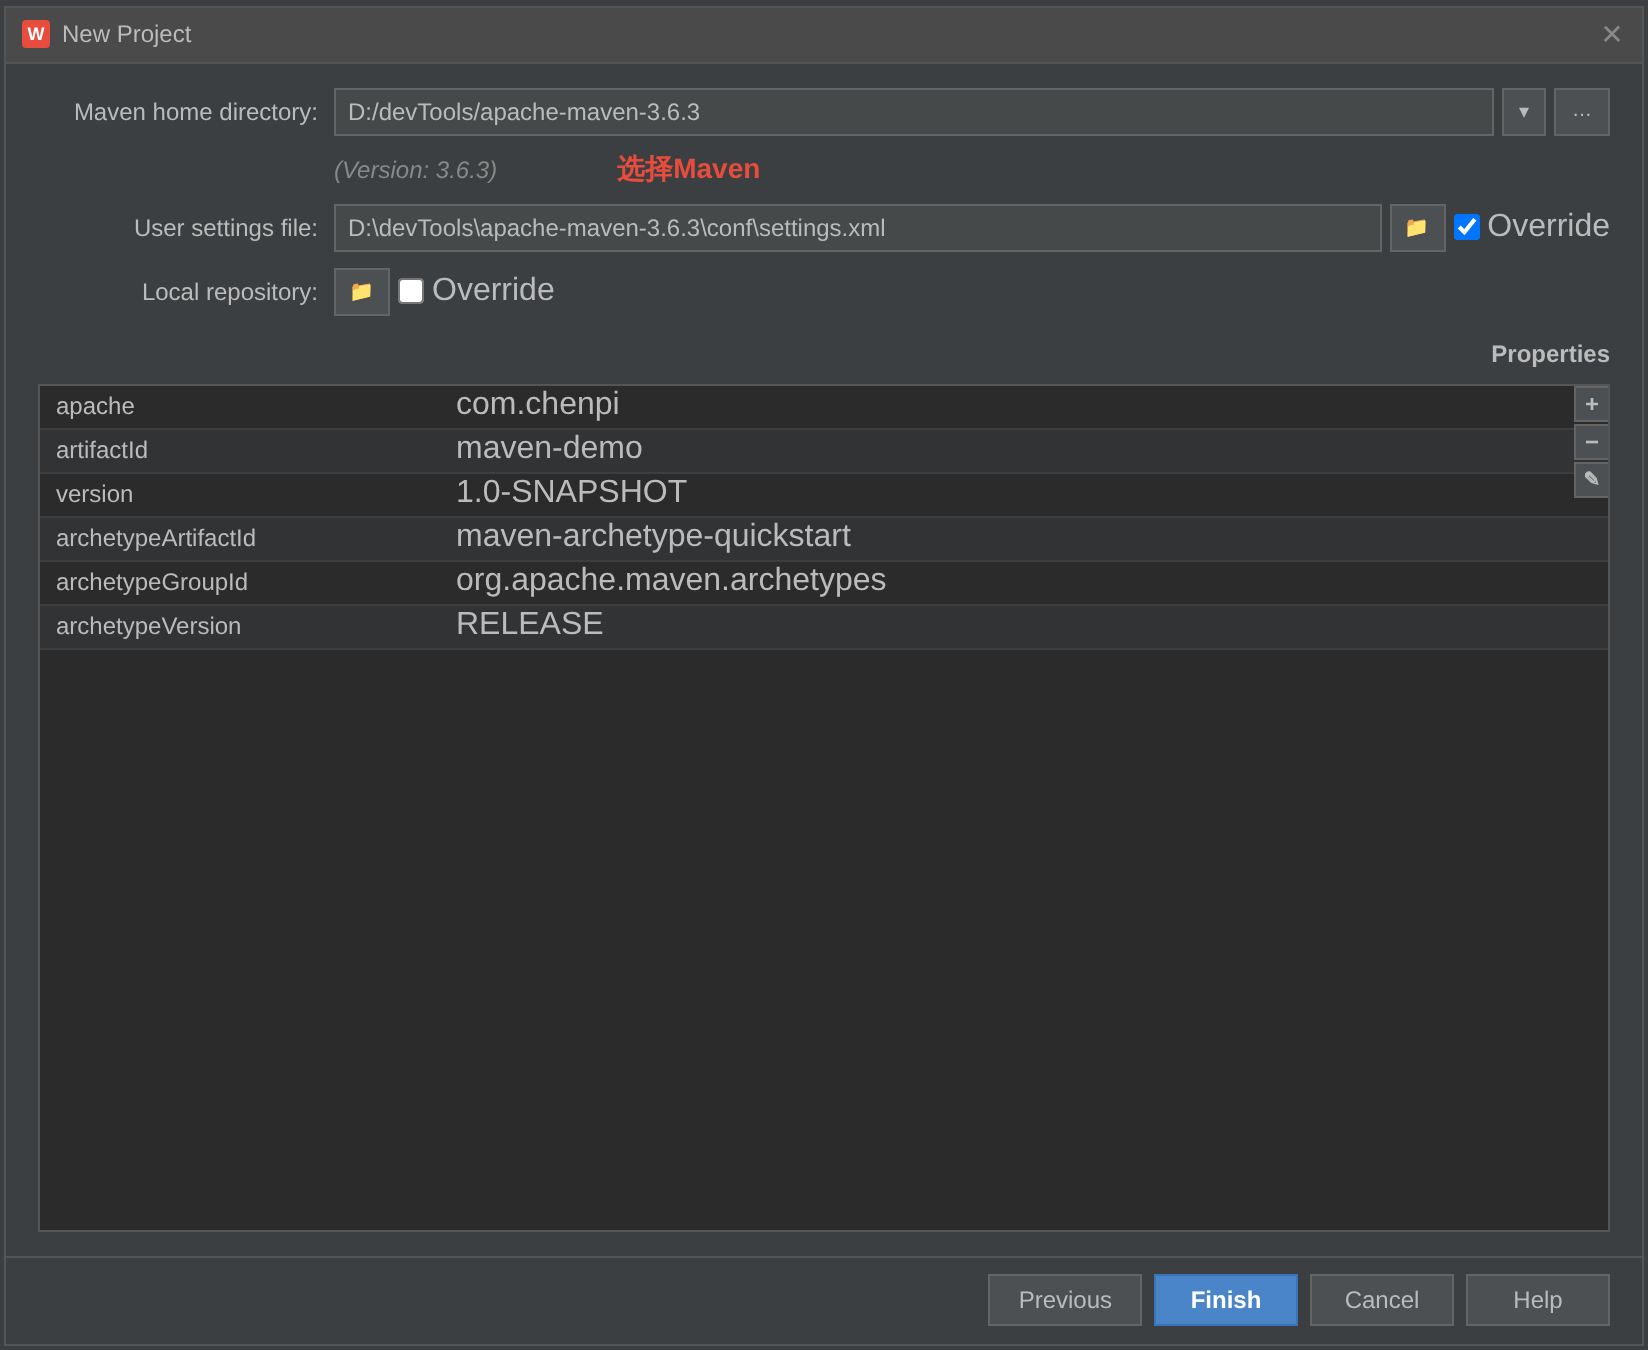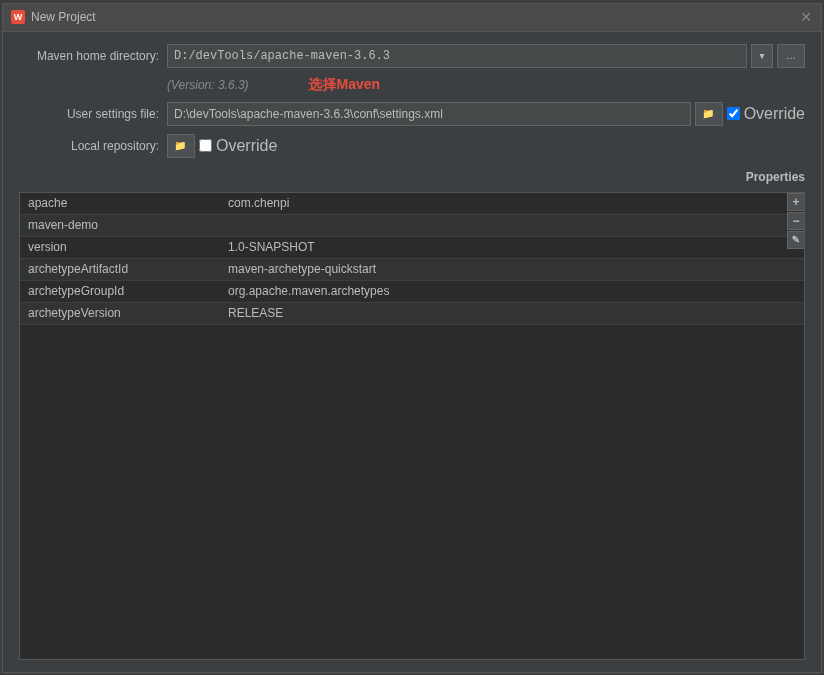--- a/index.html
+++ b/index.html
@@ -185,21 +185,21 @@
       width: 200px;
       padding: 0 8px;
       color: #bbbbbb;
       font-size: 12px;
       flex-shrink: 0;
     }
     .prop-value {
       flex: 1;
       padding: 0 8px;
       color: #bbbbbb;
-      font-size: 12px;
+      font-size: 16px;
     }
     .table-side-buttons {
       position: absolute;
       right: -1px;
       top: 0;
       display: flex;
       flex-direction: column;
       gap: 1px;
     }
     .side-btn {
@@ -254,21 +254,21 @@
     </div>
     <span class="title-bar-text">New Project</span>
     <div class="title-bar-close">✕</div>
   </div>
 
   <div class="content">
 
     <div class="form-row">
       <span class="form-label">Maven home directory:</span>
       <div class="form-input-container">
-        <input class="form-input" type="text" style="flex: 1 1 0%; font-family: Liberation Mono, monospace;" value="D:/devTools/apache-maven-3.6.3">
+        <input class="form-input" type="text" style="flex: 1 1 0%;" value="D:/devTools/apache-maven-3.6.3">
         <div class="btn-dropdown">▾</div>
         <div class="btn-browse">…</div>
       </div>
     </div>
 
     <div class="version-row">
       <span class="version-text">(Version: 3.6.3)</span>
       <span class="annotation-text">选择Maven</span>
     </div>
 
@@ -298,20 +298,21 @@
     <div class="section-label">Properties</div>
 
     <div class="properties-table" style="position:relative;">
       <div class="properties-table-inner">
         <div id="prop-rows-container">
             <div class="prop-row">
       <span class="prop-key">apache</span>
       <span class="prop-value">com.chenpi</span>
     </div>
             <div class="prop-row">
+      <span class="prop-key">artifactId</span>
       <span class="prop-value">maven-demo</span>
     </div>
             <div class="prop-row">
       <span class="prop-key">version</span>
       <span class="prop-value">1.0-SNAPSHOT</span>
     </div>
             <div class="prop-row">
       <span class="prop-key">archetypeArtifactId</span>
       <span class="prop-value">maven-archetype-quickstart</span>
     </div>
@@ -327,13 +328,19 @@
       </div>
       <div class="table-side-buttons">
         <div class="side-btn">+</div>
         <div class="side-btn">−</div>
         <div class="side-btn" style="font-size:10px;">✎</div>
       </div>
     </div>
 
   </div>
 
+  <div class="bottom-buttons">
+    <button class="btn">Previous</button>
+    <button class="btn btn-primary">Finish</button>
+    <button class="btn">Cancel</button>
+    <button class="btn">Help</button>
+  </div>
 </div>
 
 </body></html>

